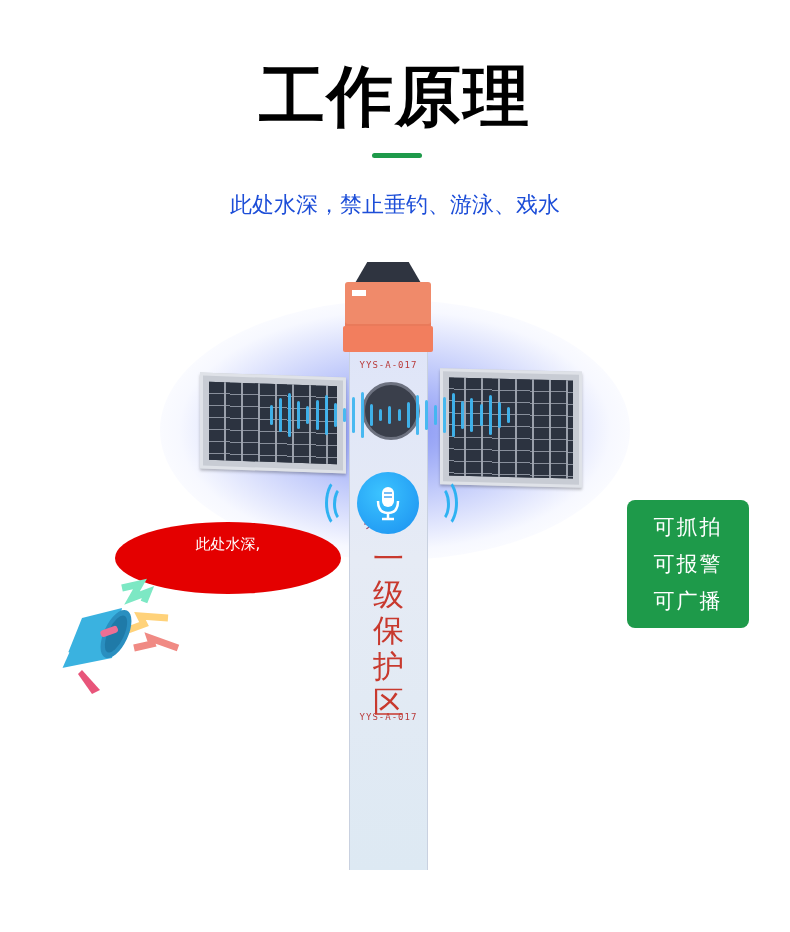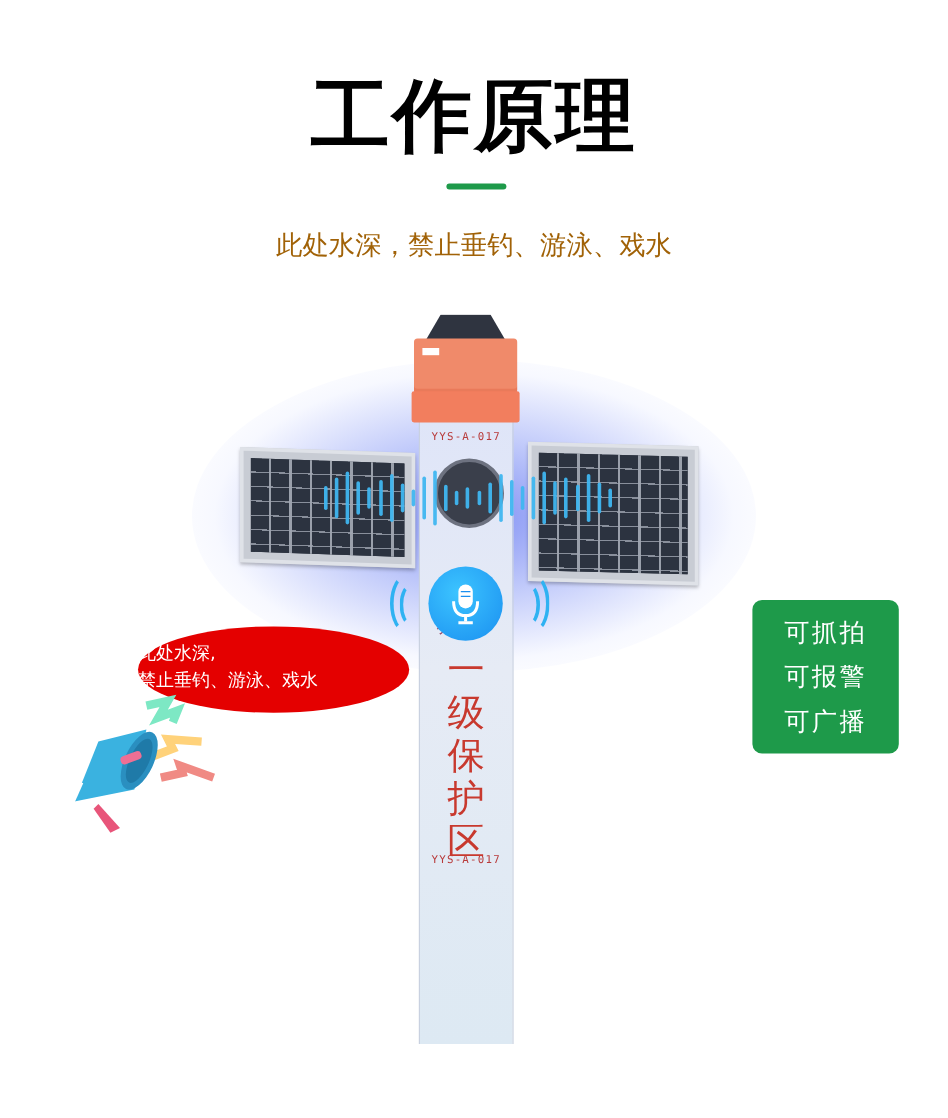--- a/index.html
+++ b/index.html
@@ -1,21 +1,21 @@
 <!DOCTYPE html>
 <html><head>
 <meta charset="utf-8">
 <style>
   html, body { margin:0; padding:0; }
   body { width:790px; height:932px; background:#ffffff; position:relative; overflow:hidden;
          font-family:"DejaVu Sans","Liberation Sans",sans-serif; }
   .title { position:absolute; top:52px; left:0; width:790px; text-align:center;
            font-size:66px; font-weight:bold; color:#000000; letter-spacing:2px; }
   .title-bar { position:absolute; top:153px; left:372px; width:50px; height:5px; border-radius:3px; background:#1e9a4a; }
-  .subtitle { position:absolute; top:190px; left:0; width:790px; text-align:center; font-size:22px; color:#a16207; }
+  .subtitle { position:absolute; top:190px; left:0; width:790px; text-align:center; font-size:22px; color:#1d4ed8; }
 
   .glow { position:absolute; left:160px; top:300px; width:470px; height:260px; border-radius:50%;
           background:radial-gradient(ellipse at center, rgba(90,110,240,0.75) 0%, rgba(120,140,245,0.45) 35%, rgba(200,210,255,0.15) 65%, rgba(255,255,255,0) 80%); }
 
   .post { position:absolute; left:349px; top:350px; width:77px; height:520px;
           background:linear-gradient(180deg,#dfe5f8 0%,#e6ebf5 40%,#dde9f3 100%);
           border-left:1px solid #c9d1e0; border-right:1px solid #c9d1e0; }
   .post-code-top { position:absolute; left:0; width:100%; top:10px; text-align:center; font-size:9px; color:#b83a3a; letter-spacing:1px; font-family:"DejaVu Sans Mono",monospace; }
   .post-code-bottom { position:absolute; left:0; width:100%; top:362px; text-align:center; font-size:9px; color:#b83a3a; letter-spacing:1px; font-family:"DejaVu Sans Mono",monospace; }
   .post-head { position:absolute; left:351px; top:262px; width:74px; height:28px; background:#2f3440;
@@ -46,21 +46,21 @@
   .arc { position:absolute; top:478px; width:22px; height:44px; border:3px solid #2fb2f2; border-radius:50%; }
   .arc.l1 { left:325px; border-right-color:transparent; border-top-color:transparent; border-bottom-color:transparent; }
   .arc.l2 { left:333px; width:14px; height:30px; top:486px; border-right-color:transparent; border-top-color:transparent; border-bottom-color:transparent; }
   .arc.r1 { left:430px; border-left-color:transparent; border-top-color:transparent; border-bottom-color:transparent; }
   .arc.r2 { left:430px; width:14px; height:30px; top:486px; border-left-color:transparent; border-top-color:transparent; border-bottom-color:transparent; }
 
   .post-small { position:absolute; left:349px; top:510px; width:79px; text-align:center; color:#9b4a6a; font-size:17px; letter-spacing:8px; }
   .post-vert { position:absolute; left:349px; top:540px; width:79px; display:flex; flex-direction:column; align-items:center; color:#c8392e; font-size:31px; line-height:36px; }
 
   .bubble { position:absolute; left:115px; top:522px; width:226px; height:72px; border-radius:50%; background:#e40000;
-            color:#fff; font-size:15px; line-height:23px; padding-top:11px; box-sizing:border-box; }
+            color:#fff; text-align:center; font-size:15px; line-height:23px; padding-top:11px; box-sizing:border-box; }
   .megaphone { position:absolute; left:52px; top:578px; width:135px; height:120px; }
 
   .features { position:absolute; left:627px; top:500px; width:122px; height:128px; background:#1e9a4a; border-radius:8px;
               display:flex; flex-direction:column; justify-content:center; align-items:center; gap:4px; }
   .features div { color:#fff; font-size:21px; line-height:33px; letter-spacing:2px; }
 </style>
 </head>
 <body>
 
 <div class="title">工作原理</div>
@@ -141,21 +141,20 @@
 <div class="post-vert">
   <span>一</span>
   <span>级</span>
   <span>保</span>
   <span>护</span>
   <span>区</span>
 </div>
 
 <div class="bubble">
   <div>此处水深,</div>
-  <div>禁止垂钓、游泳、戏水</div>
 </div>
 
 <svg class="megaphone" viewBox="0 0 135 120">
   <path d="M70 10 L88 6 L80 20 L96 14 L92 24" stroke="#7de8c4" stroke-width="7" fill="none" stroke-linejoin="miter"></path>
   <path d="M76 52 L92 46 L88 38 L116 40" stroke="#ffd27a" stroke-width="7" fill="none"></path>
   <path d="M82 70 L100 66 L98 60 L126 70" stroke="#f08a84" stroke-width="7" fill="none"></path>
   <path d="M10 90 L30 40 L70 30 L60 80 Z" fill="#3ab2e0"></path>
   <ellipse cx="64" cy="56" rx="12" ry="26" transform="rotate(25 64 56)" fill="#2a8fc0"></ellipse>
   <ellipse cx="64" cy="56" rx="8" ry="20" transform="rotate(25 64 56)" fill="#1f7aa8"></ellipse>
   <rect x="48" y="50" width="18" height="7" rx="3" fill="#ee6f94" transform="rotate(-20 57 53)"></rect>

